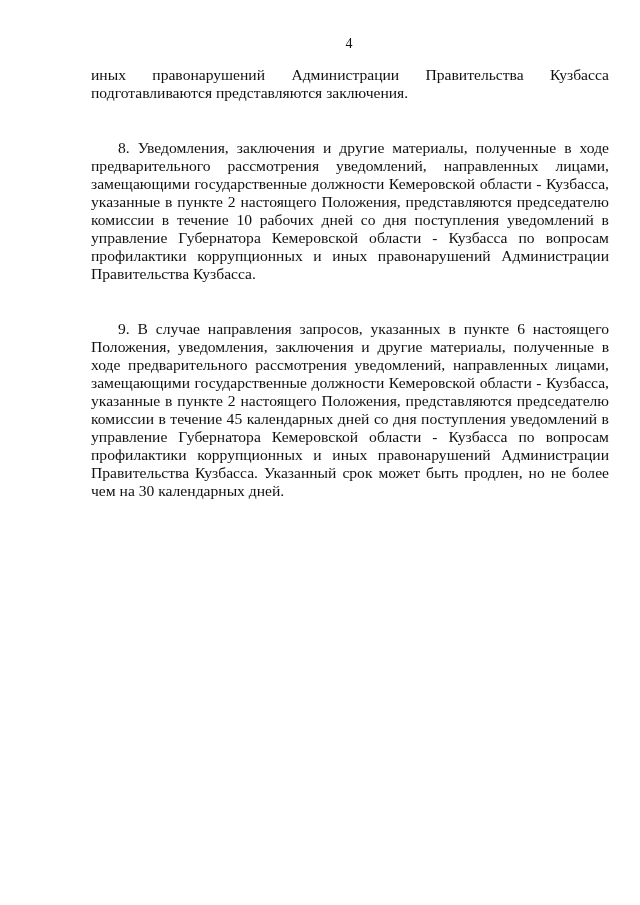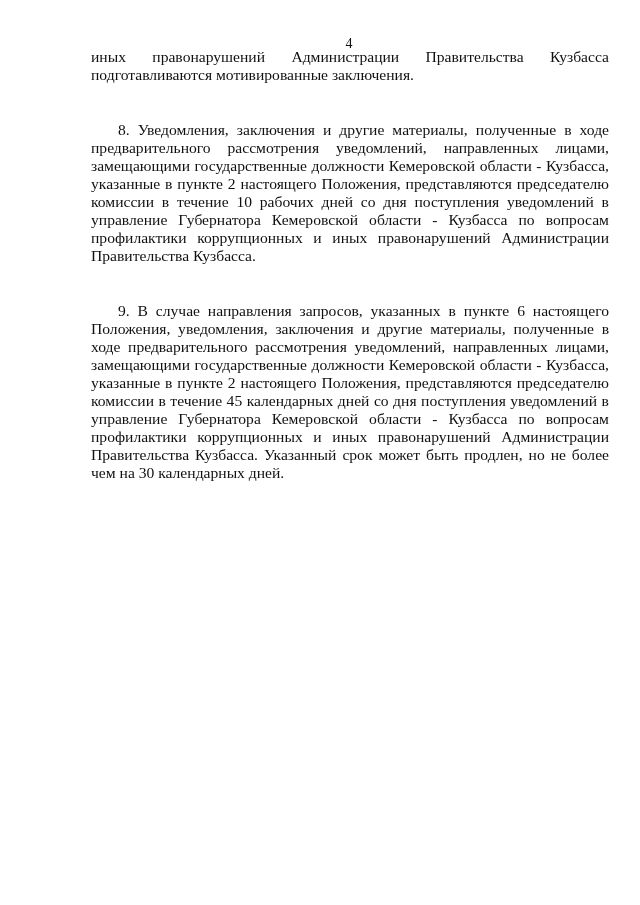--- a/index.html
+++ b/index.html
@@ -21,21 +21,21 @@
       left: 0;
       width: 100%;
       text-align: center;
       font-size: 14px;
       line-height: 18px;
       padding-left: 58px;
       box-sizing: border-box;
     }
     .text-block {
       position: absolute;
-      top: 48px;
+      top: 66px;
       left: 91px;
       width: 518px;
       font-size: 15.6px;
       line-height: 18px;
     }
     .para {
       margin: 0;
       text-align: justify;
       text-align-last: left;
     }
@@ -54,17 +54,17 @@
     }
   </style>
 </head>
 <body>
 
 <div class="page-number">4</div>
 
 <div class="text-block">
   <p class="para continuation">
     <span class="line-just">иных правонарушений Администрации Правительства Кузбасса</span>
-    <span class="line-rest">подготавливаются мотивированные заключения.</span>
+    <span class="line-rest">подготавливаются представляются заключения.</span>
   </p>
   <p class="para indent">8. Уведомления, заключения и другие материалы, полученные в ходе предварительного рассмотрения уведомлений, направленных лицами, замещающими государственные должности Кемеровской области - Кузбасса, указанные в пункте 2 настоящего Положения, представляются председателю комиссии в течение 10 рабочих дней со дня поступления уведомлений в управление Губернатора Кемеровской области - Кузбасса по вопросам профилактики коррупционных и иных правонарушений Администрации Правительства Кузбасса.</p>
   <p class="para indent">9. В случае направления запросов, указанных в пункте 6 настоящего Положения, уведомления, заключения и другие материалы, полученные в ходе предварительного рассмотрения уведомлений, направленных лицами, замещающими государственные должности Кемеровской области - Кузбасса, указанные в пункте 2 настоящего Положения, представляются председателю комиссии в течение 45 календарных дней со дня поступления уведомлений в управление Губернатора Кемеровской области - Кузбасса по вопросам профилактики коррупционных и иных правонарушений Администрации Правительства Кузбасса. Указанный срок может быть продлен, но не более чем на 30 календарных дней.</p>
 </div>
 
 </body></html>

